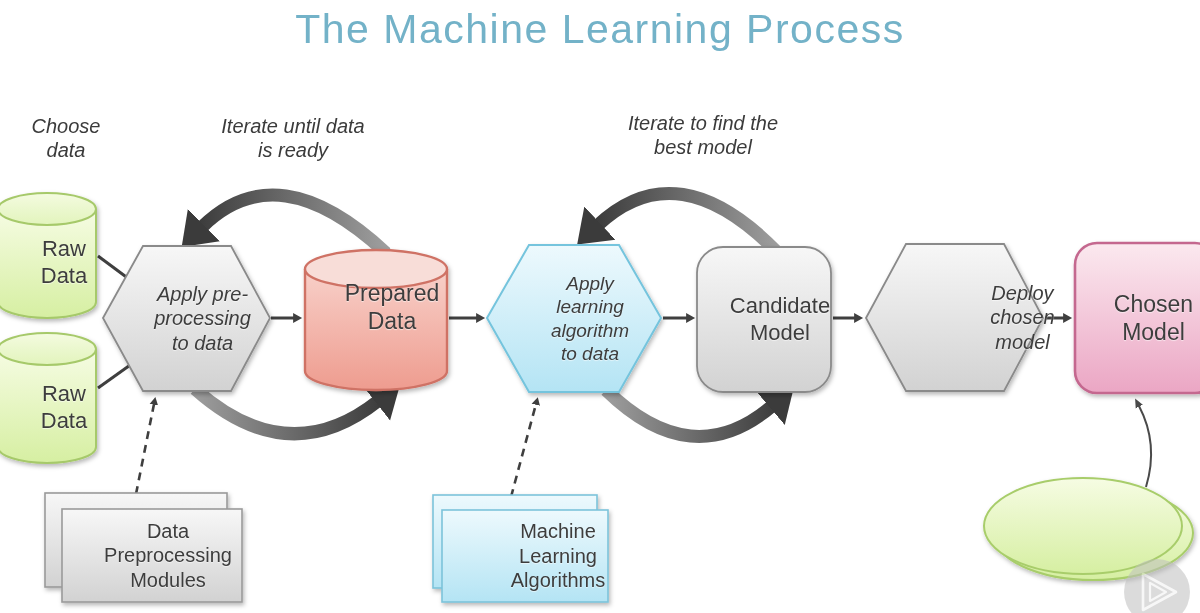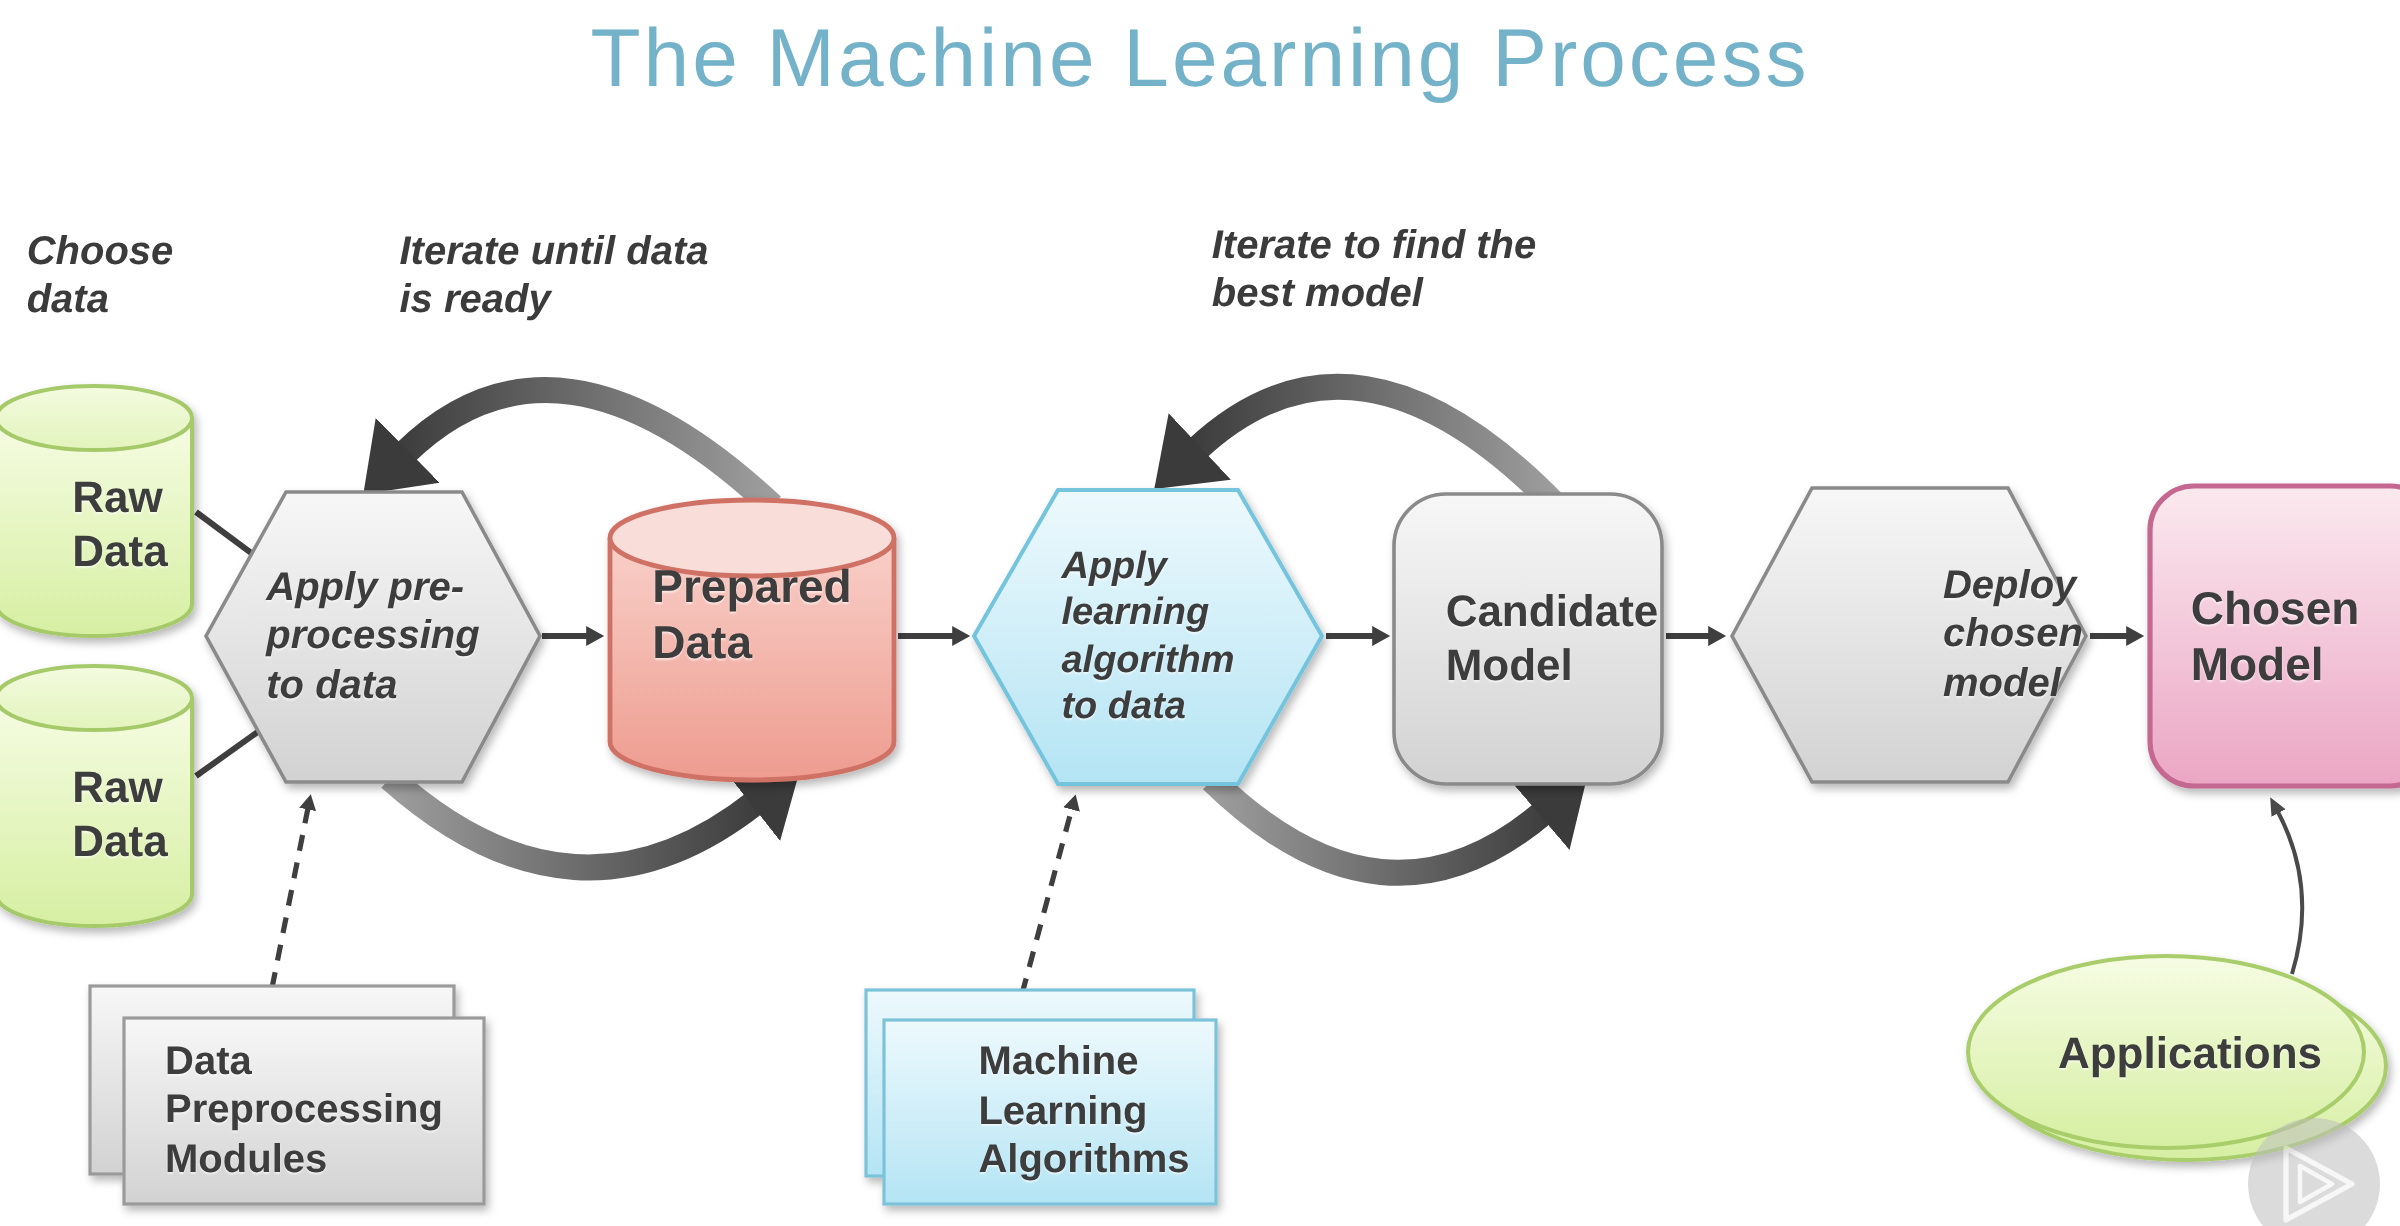--- a/index.html
+++ b/index.html
@@ -8,29 +8,30 @@
     background:#ffffff;font-family:"Liberation Sans",sans-serif;
   }
   #stage svg{position:absolute;left:0;top:0;}
   .title{
     position:absolute;left:0;top:6px;width:1200px;text-align:center;
     font-size:41px;font-weight:300;letter-spacing:1.5px;color:#73b2c8;
     font-family:"Liberation Sans",sans-serif;
   }
   .lbl{
     position:absolute;display:flex;align-items:center;justify-content:center;
-    white-space:pre-line;color:#3d3d3d;font-weight:bold;
+    text-align:center;white-space:pre-line;color:#3d3d3d;font-weight:normal;
     line-height:1.22;font-size:21px;
     text-shadow:0 1px 1px rgba(255,255,255,.6);
+    padding-left:16px;
   }
   .it{font-style:italic;}
   .ann{font-size:20px;color:#3b3b3b;}
   .fs19{font-size:19px;}
   .fs20{font-size:20px;}
-  .fs22{font-size:22px;margin-left:12px;}
+  .fs22{font-size:22px;}
   .fs23{font-size:23px;}
 </style>
 </head>
 <body>
 
 <div id="stage">
 
   <svg width="1200" height="613" viewBox="0 0 1200 613">
     <defs>
       <linearGradient id="gGreen" x1="0" y1="0" x2="0" y2="1">
@@ -195,14 +196,13 @@
 Model</div>
 
   <div class="lbl fs20" style="left:62px;top:509px;width:180px;height:93px;">Data
 Preprocessing
 Modules</div>
 
   <div class="lbl fs20" style="left:442px;top:510px;width:200px;height:92px;">Machine
 Learning
 Algorithms</div>
 
-  <div class="lbl fs22" style="left:984px;top:480px;width:198px;height:94px;">Applications</div>
 </div>
 
 </body></html>

